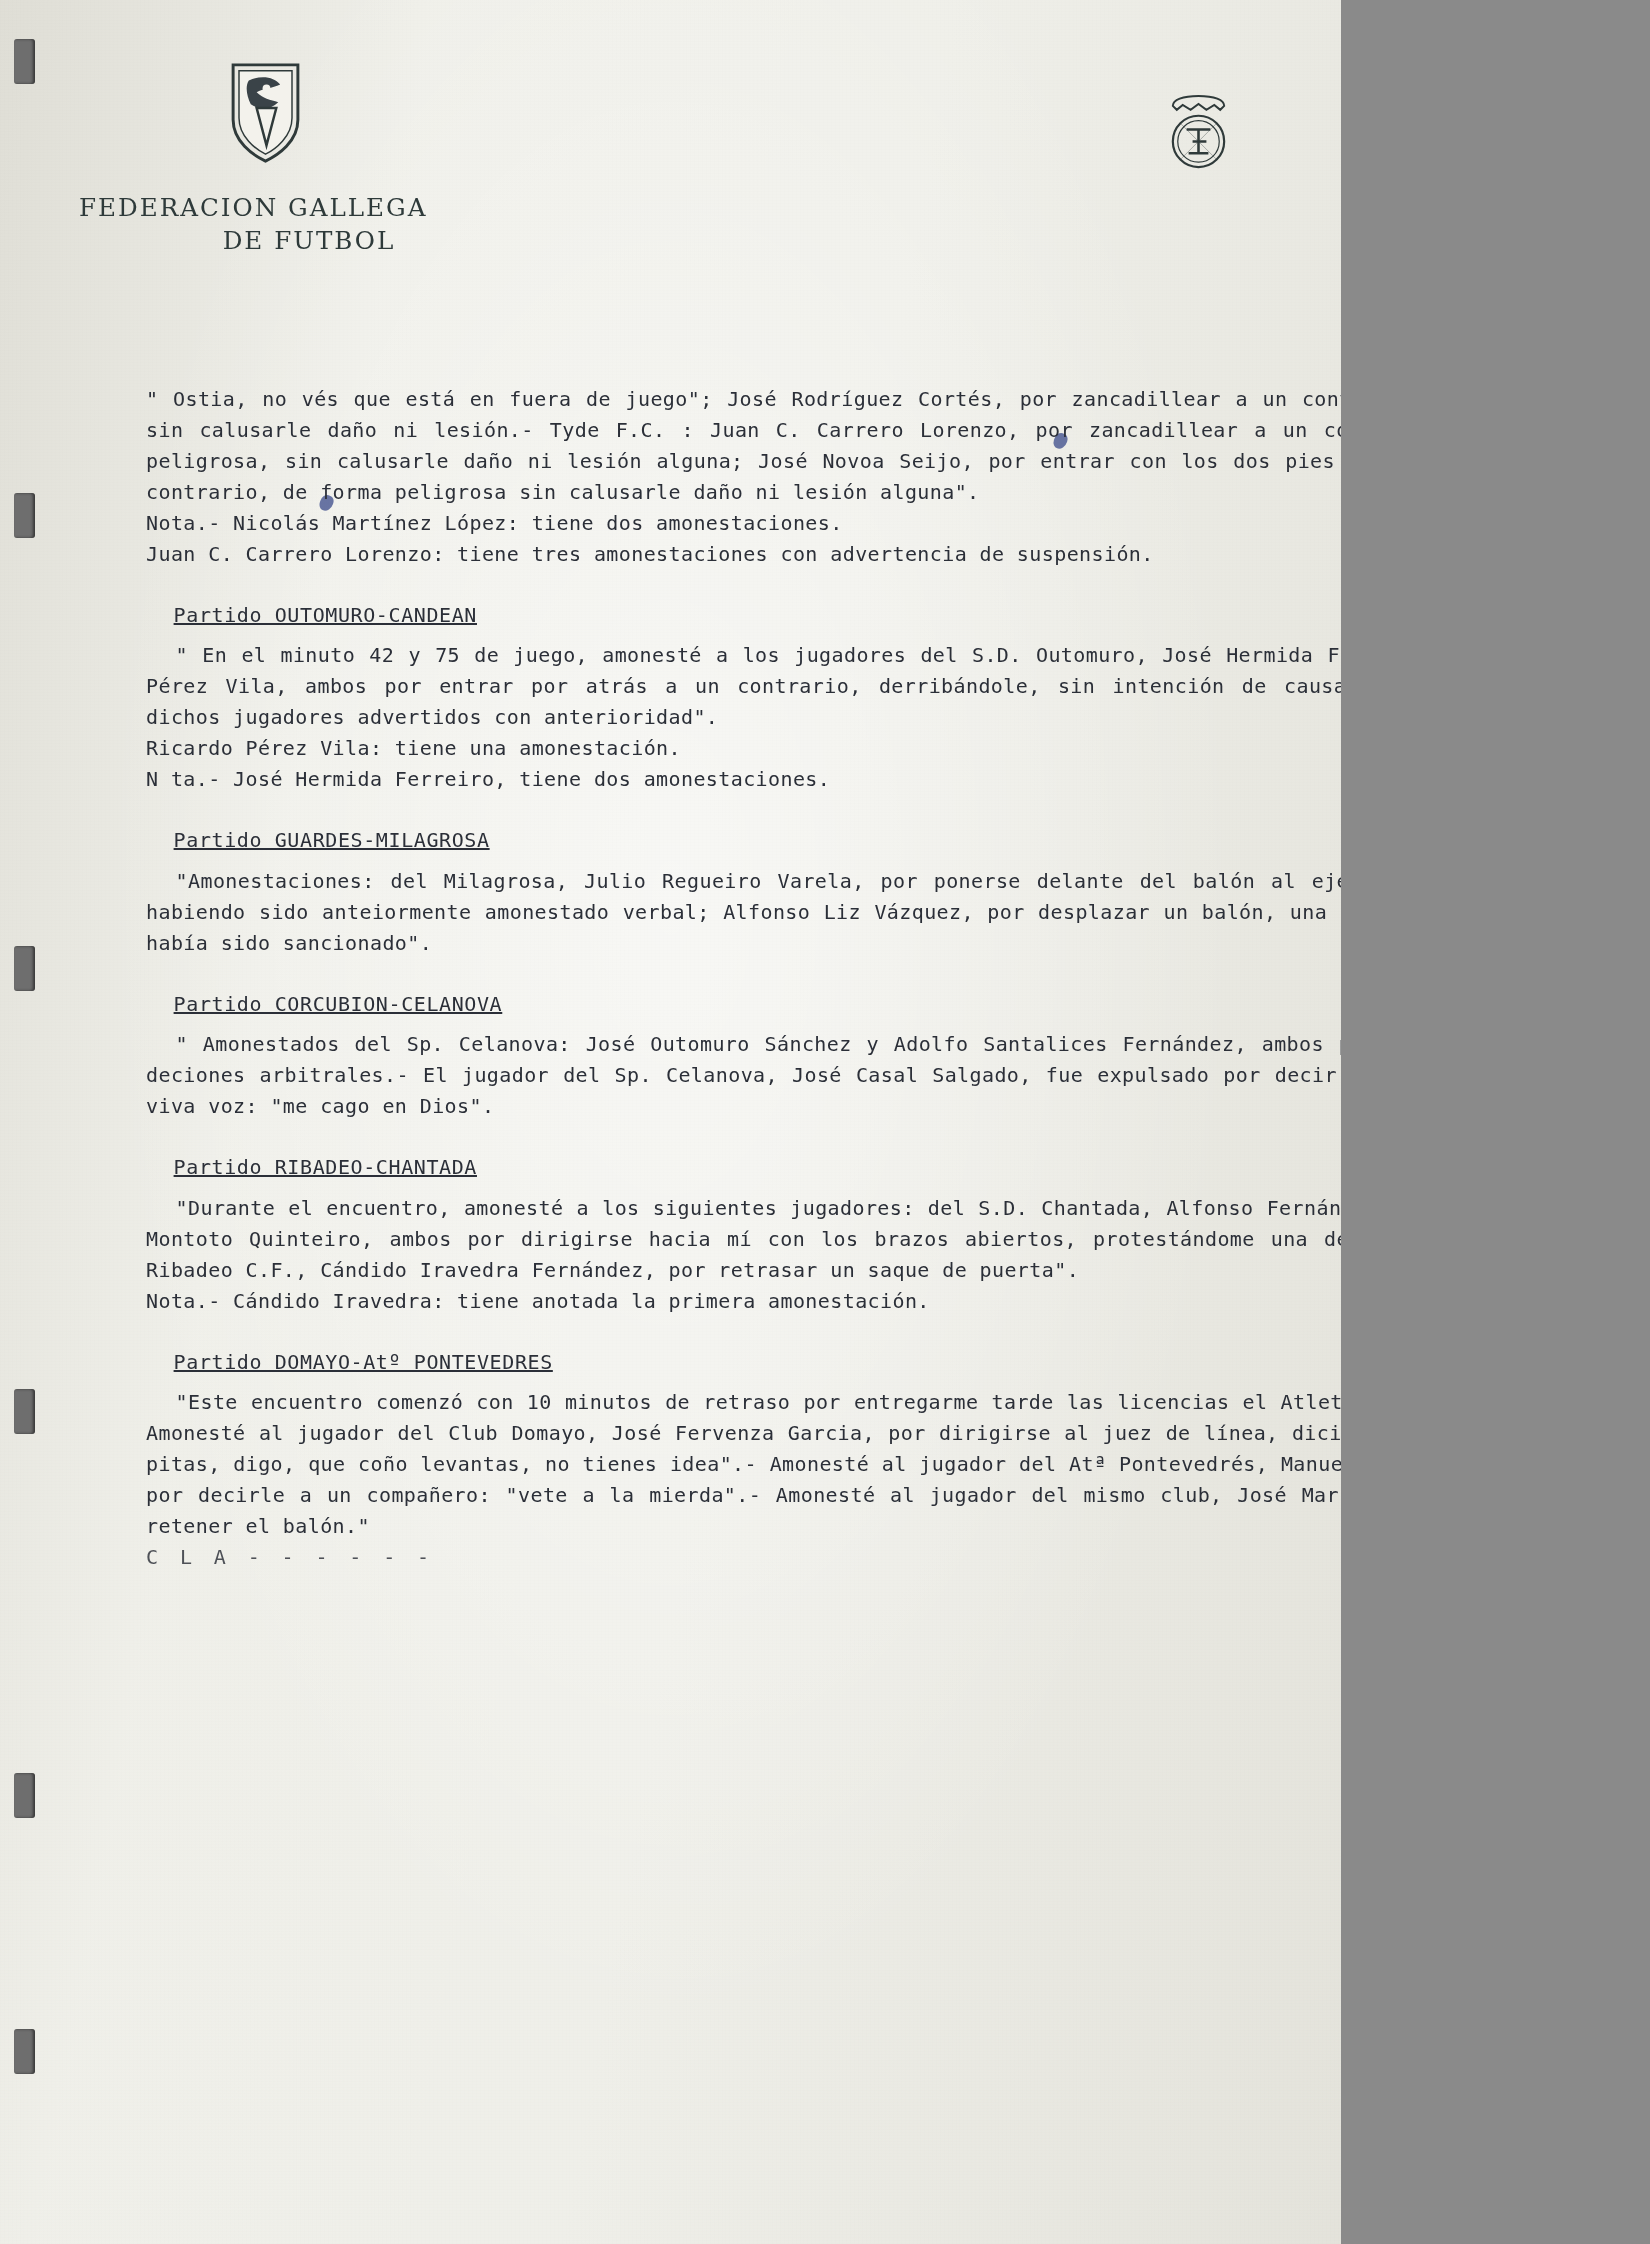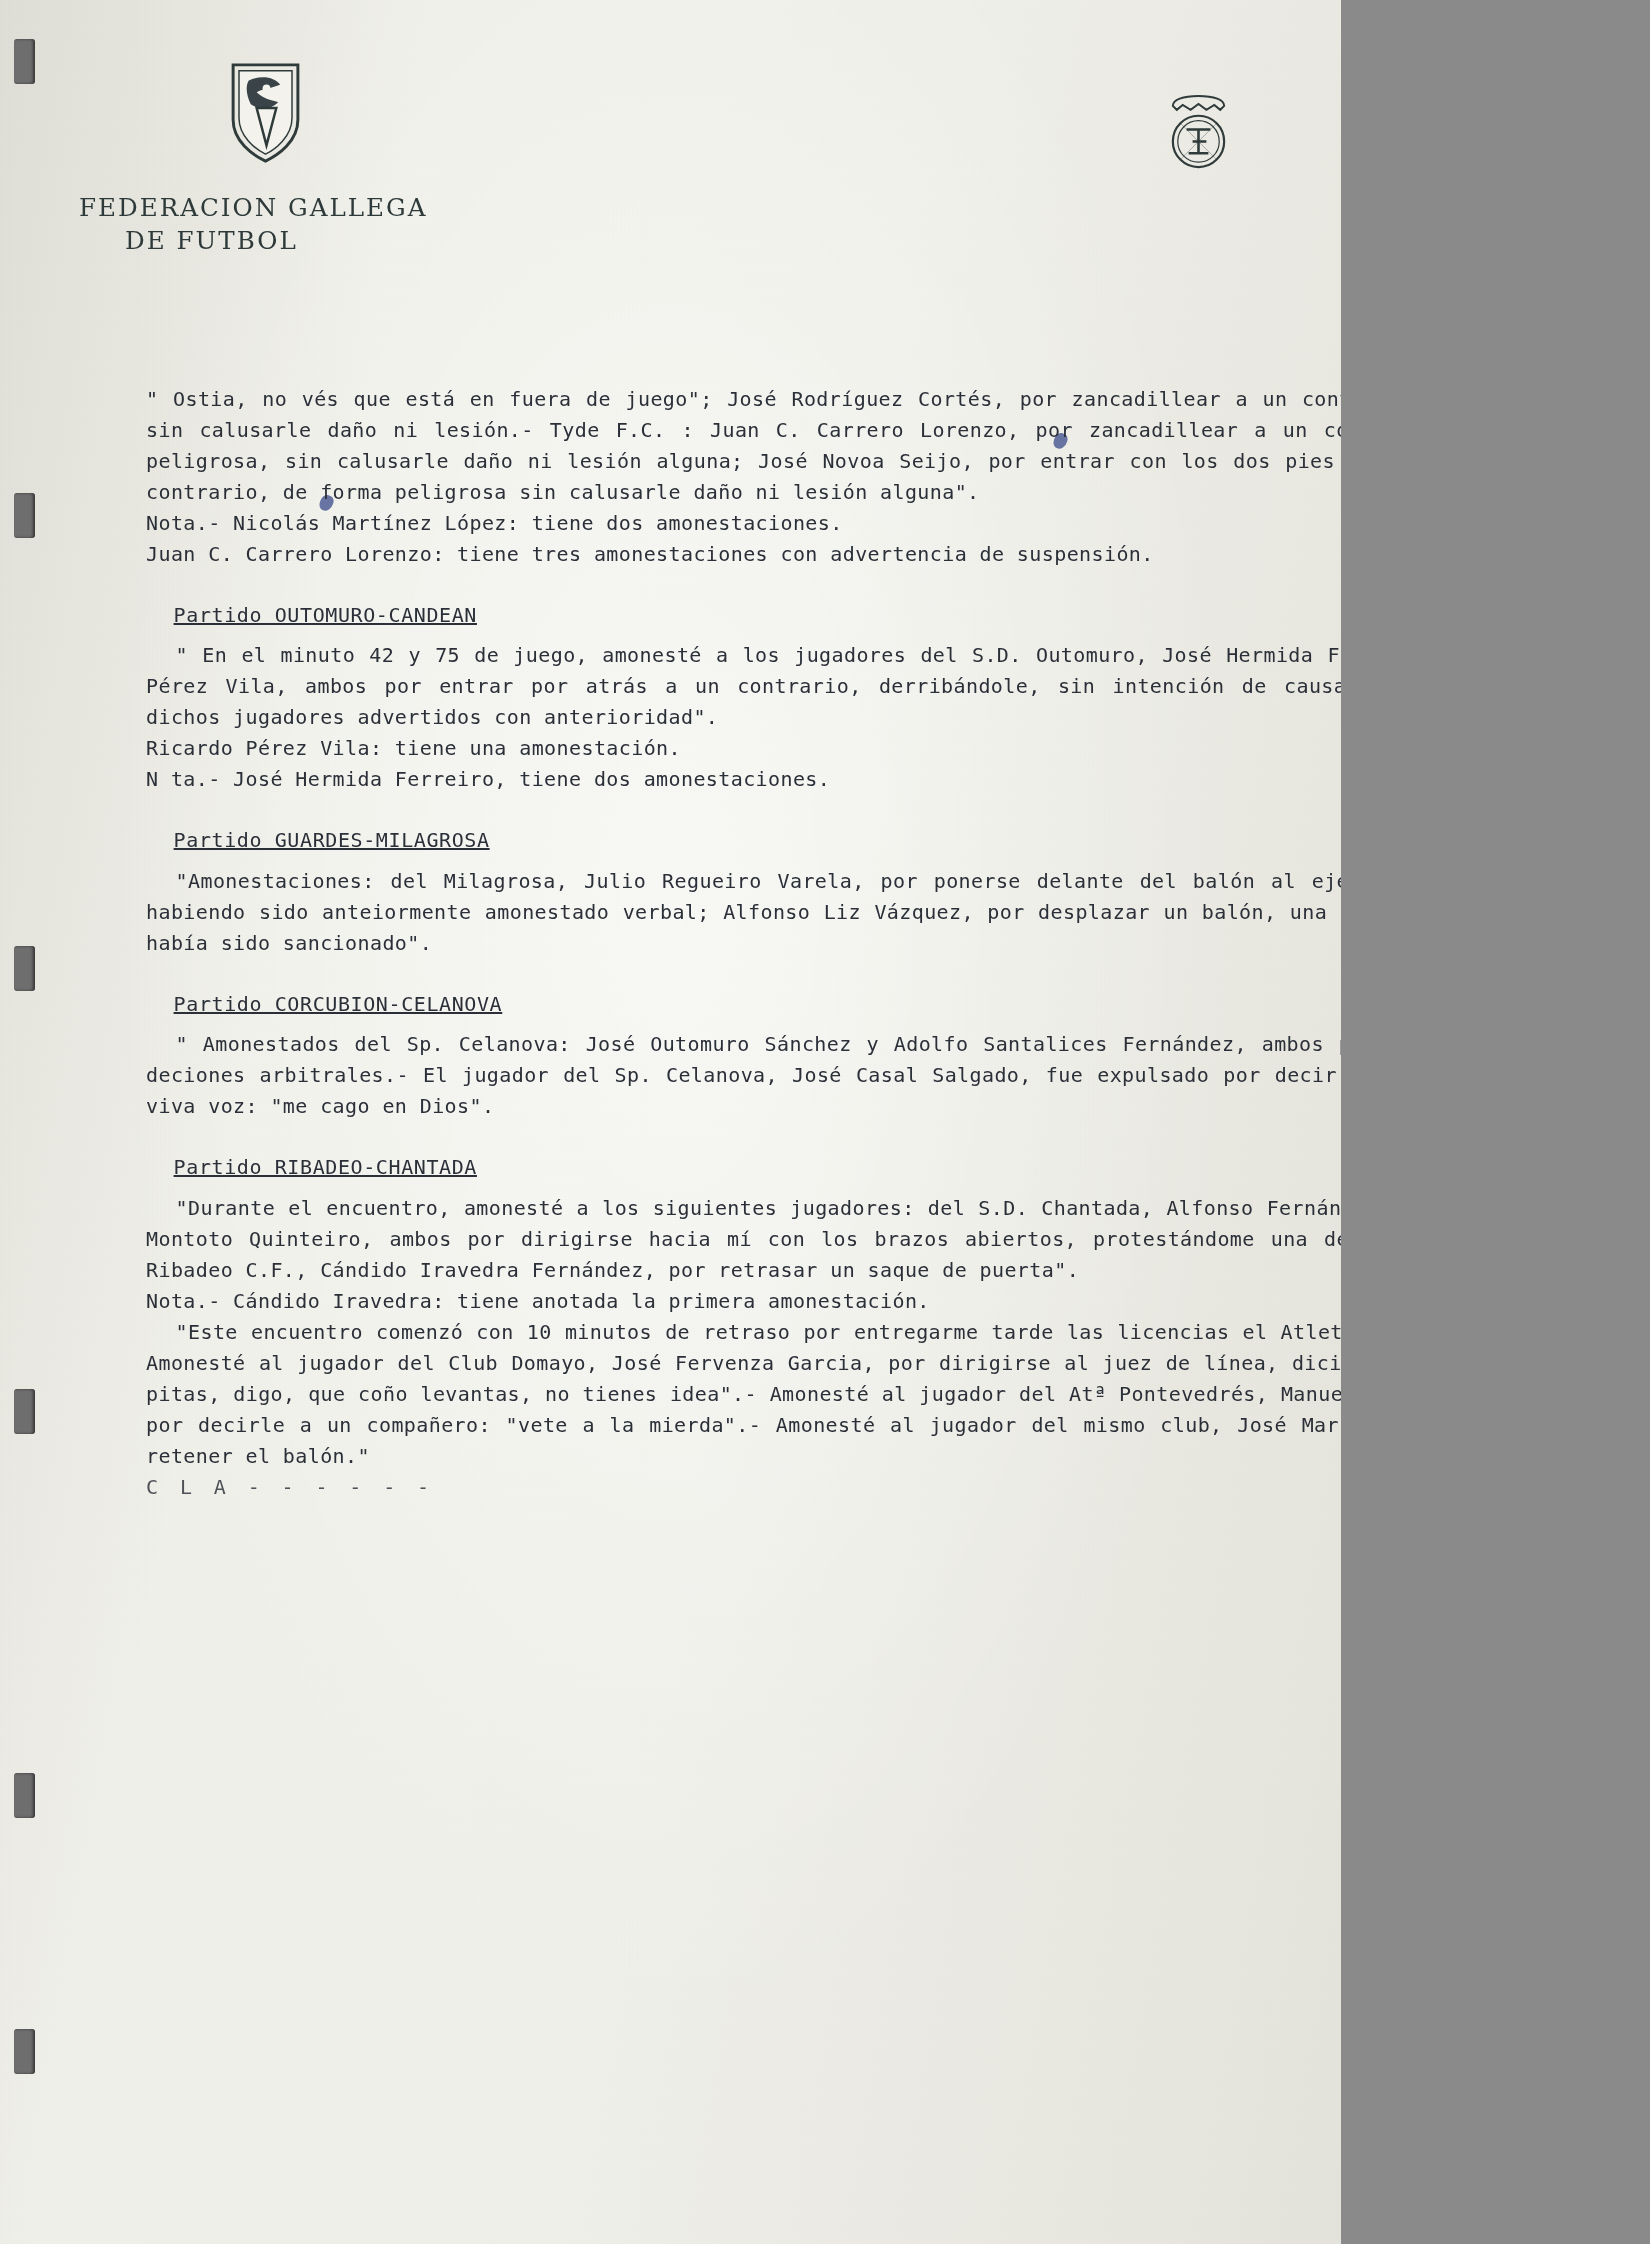--- a/index.html
+++ b/index.html
@@ -66,20 +66,21 @@
     margin-top: 21.7px;
     font-family: "DejaVu Serif", serif;
     font-size: 24.6px;
     letter-spacing: 2px;
     color: #2e3a3a;
     line-height: 1.35;
   }
   .fed-name .l2 {
     display: block;
     margin-left: 46px;
+    text-align: center;
   }
   .crest-right {
     position: absolute;
     right: 103px;
     top: 94px;
     width: 79px;
     height: 81px;
   }
 
   
@@ -195,19 +196,22 @@
       <span class="sec-head">Partido CORCUBION-CELANOVA</span>
     </div>
     <p class="para indent">" Amonestados del Sp. Celanova: José Outomuro Sánchez y Adolfo Santalices Fernández, ambos por protestar mis deciones arbitrales.- El jugador del Sp. Celanova, José Casal Salgado, fue expulsado por decir a un compañero a viva voz: "me cago en Dios".</p>
 
     <div class="sec-head-wrap">
       <span class="sec-head">Partido RIBADEO-CHANTADA</span>
     </div>
     <p class="para indent">"Durante el encuentro, amonesté a los siguientes jugadores: del S.D. Chantada, Alfonso Fernández Alonso y José Montoto Quinteiro, ambos por dirigirse hacia mí con los brazos abiertos, protestándome una decisión mía.- Del Ribadeo C.F., Cándido Iravedra Fernández, por retrasar un saque de puerta".</p>
     <p class="para note">Nota.- Cándido Iravedra: tiene anotada la primera amonestación.</p>
 
+    <div class="sec-head-wrap">
+      <span class="sec-head">Partido DOMAYO-Atº PONTEVEDRES</span>
+    </div>
     <p class="para indent">"Este encuentro comenzó con 10 minutos de retraso por entregarme tarde las licencias el Atletico Pontevedrés.- Amonesté al jugador del Club Domayo, José Fervenza Garcia, por dirigirse al juez de línea, diciendole: ¿Que coño pitas, digo, que coño levantas, no tienes idea".- Amonesté al jugador del Atª Pontevedrés, Manuel Sampayo Guzman, por decirle a un compañero: "vete a la mierda".- Amonesté al jugador del mismo club, José Marsillas Durán, por retener el balón."</p>
 
 
     <p class="sig faint">C L A - - - - - -</p>
   </div>
 </div>
 
 
 </body></html>

